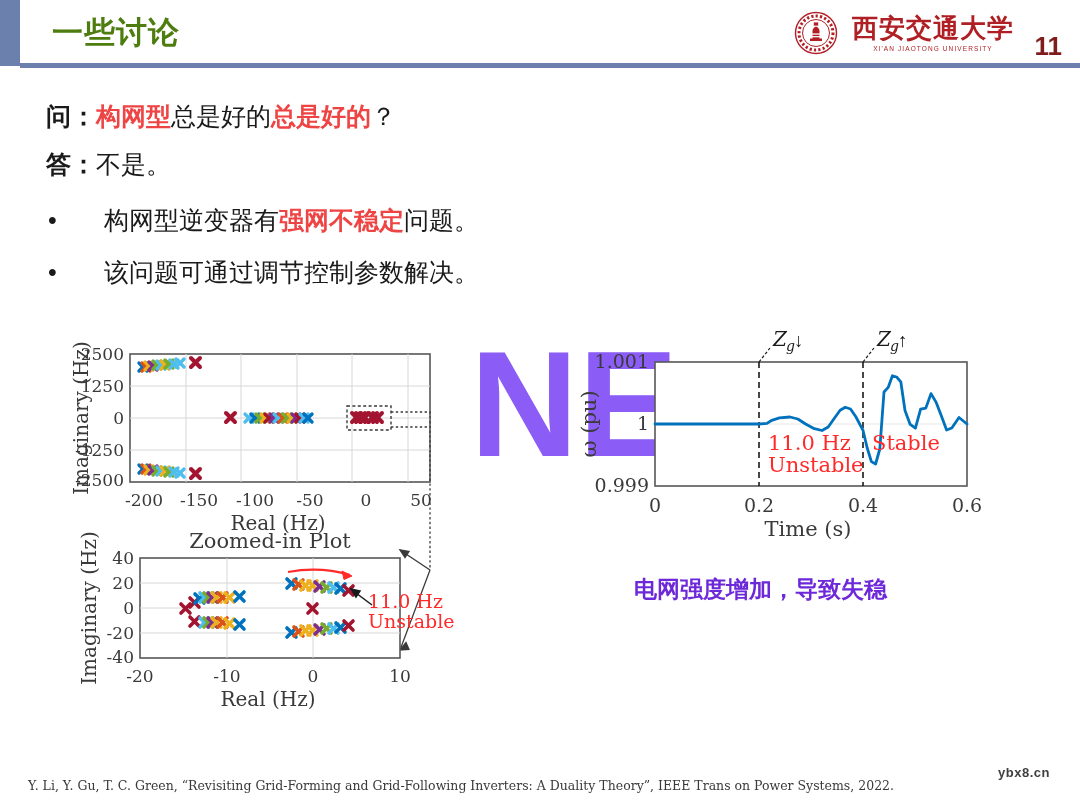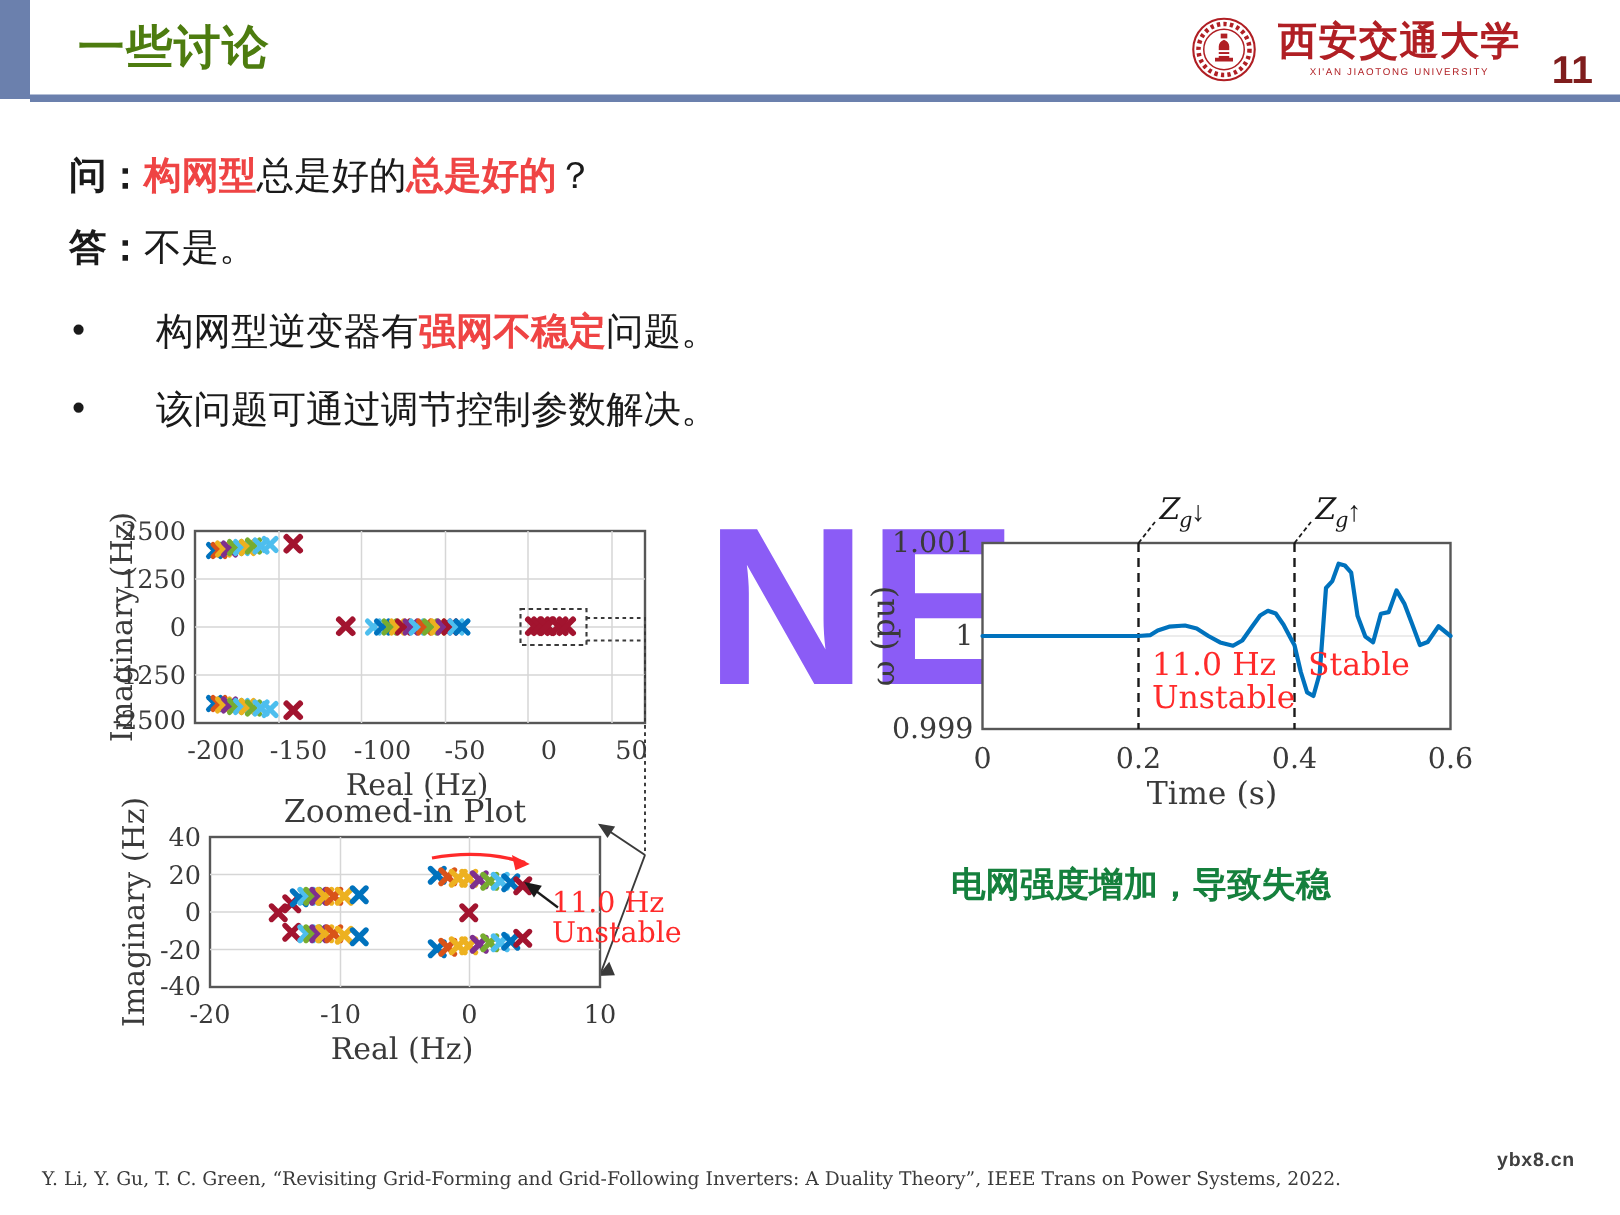--- a/index.html
+++ b/index.html
@@ -71,21 +71,21 @@
   }
   
   #figure{position:absolute;left:0;top:320px;width:1080px;height:420px;z-index:2;}
   .axis-label{
     font-family:"DejaVu Serif","Liberation Serif",serif;
     fill:#3a3a3a;
   }
   
   .fig-caption{
     position:absolute;font-family:"DejaVu Sans","Liberation Sans",sans-serif;
-    font-weight:bold;font-size:23px;color:#15803d;white-space:nowrap;
+    font-weight:bold;font-size:23px;color:#6d28d9;white-space:nowrap;
   }
   
   #footer{
     position:absolute;left:28px;top:778px;width:1024px;
     font-family:"DejaVu Serif","Liberation Serif",serif;
     font-size:12.5px;color:#3a3a3a;white-space:nowrap;
   }
   #wm-site{
     position:absolute;right:30px;top:765px;
     font-family:"Liberation Sans",sans-serif;

